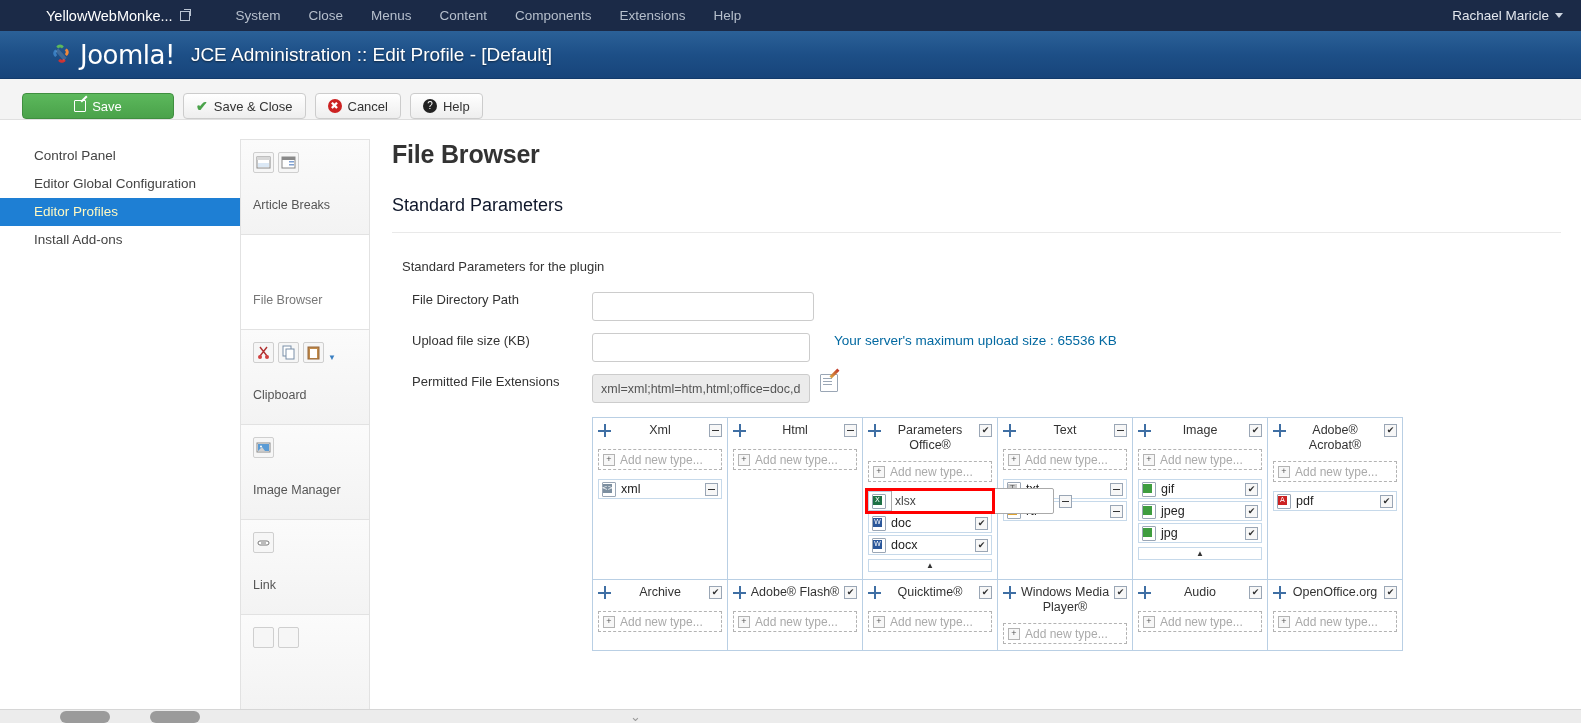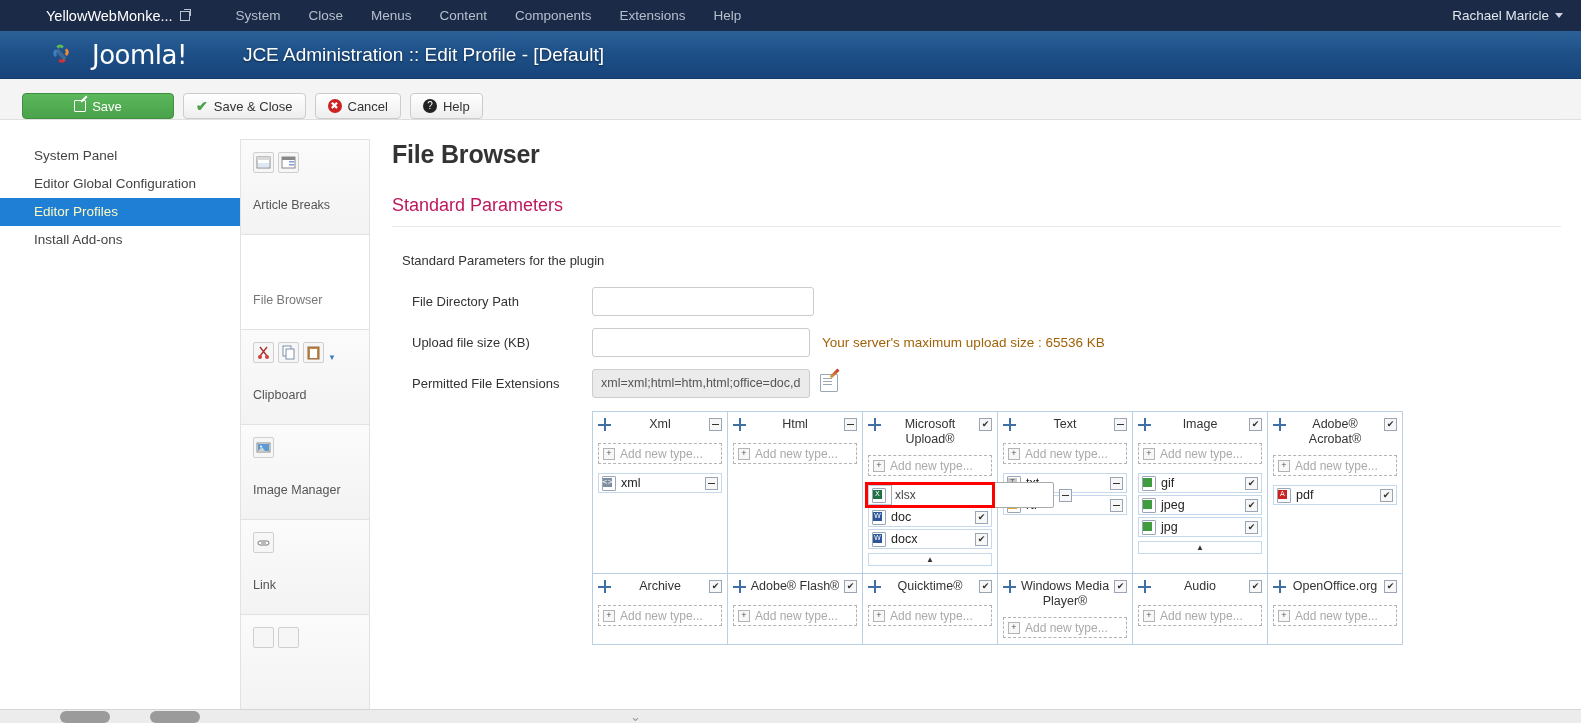--- a/index.html
+++ b/index.html
@@ -74,22 +74,22 @@
     height: 48px;
     background: linear-gradient(to bottom, #2b6198 0%, #1d4f87 50%, #17447a 100%);
     display: flex;
     align-items: center;
     padding-left: 46px;
     border-bottom: 1px solid #123a6b;
   }
   .joomla-logo {
     display: flex;
     align-items: flex-start;
-    gap: 16px;
-    margin-right: 56px;
+    gap: 4px;
+    margin-right: 16px;
   }
   .jlogo-mark { width: 30px; height: 30px; }
   .jlogo-text {
     color: #fff;
     font-size: 26px;
     letter-spacing: -0.5px;
     font-family: "DejaVu Sans", sans-serif;
   }
   .page-heading {
     color: #fff;
@@ -240,29 +240,29 @@
     border-radius: 2px;
   }
 
   
   .form-area { flex: 1; padding-left: 22px; min-width: 0; }
   h1.fb-title {
     font-size: 25px; font-weight: bold; color: #333;
     margin: 0 0 26px 0; letter-spacing: -0.2px;
   }
   h2.sp-title {
-    font-size: 18px; font-weight: normal; color: #be185d;
+    font-size: 18px; font-weight: normal; color: #0f172a;
     margin: 0 0 8px 0;
-    padding-bottom: 10px;
+    padding-bottom: 16px;
     border-bottom: 1px solid #e9e9e9;
   }
   .sp-desc { font-size: 13px; color: #333; margin: 26px 0 18px 10px; }
 
   .field-row {
-    display: flex; align-items: center;
+    display: flex; align-items: flex-start;
     margin-bottom: 11px;
     min-height: 30px;
   }
   .field-label {
     width: 200px; flex: 0 0 200px;
     font-size: 13px; color: #333;
     padding-left: 20px;
   }
   .field-input {
     height: 29px;
@@ -271,21 +271,21 @@
     background: #fff;
     font-size: 12.5px;
     color: #555;
     padding: 0 8px;
     outline: none;
     font-family: "Liberation Sans", sans-serif;
   }
   .fi-wide { width: 222px; }
   .fi-med  { width: 218px; }
   .fi-ro   { width: 218px; background: #ebebeb; color: #555; }
-  .field-help { font-size: 13.5px; color: #a16207; margin-left: 12px; white-space: nowrap; }
+  .field-help { font-size: 13.5px; color: #0369a1; margin-left: 24px; white-space: nowrap; }
   .edit-ico {
     width: 18px; height: 18px; margin-left: 10px;
     display:inline-block; position: relative;
     border: 1px solid #9aa6b5; background: #fff; border-radius: 1px;
     cursor: pointer;
   }
   .edit-ico::before {
     content:""; position:absolute; left:2px; top:3px; width:9px; height:1px;
     background:#9aa6b5; box-shadow: 0 3px 0 #9aa6b5, 0 6px 0 #9aa6b5;
   }
@@ -476,21 +476,21 @@
   </button>
   <button class="btn">
     <span class="ico-q-circle">?</span>
     <span>Help</span>
   </button>
 </div>
 
 <div class="page-body">
 
   <aside class="leftnav">
-    <div class="nav-item">System Panel</div>
+    <div class="nav-item">Control Panel</div>
     <div class="nav-item">Editor Global Configuration</div>
     <div class="nav-item active">Editor Profiles</div>
     <div class="nav-item">Install Add-ons</div>
   </aside>
 
   <section class="main">
 
     <div class="tabs-rule"></div>
 
     <div class="panel-row">
@@ -636,21 +636,21 @@
             </div>
             <div class="add-new">
               <span class="plus-btn">+</span>
               <span>Add new type...</span>
             </div>
           </div>
 
           <div class="ext-group">
             <div class="grp-head">
               <span class="drag-ico"></span>
-              <span class="grp-title">Microsoft Upload®</span>
+              <span class="grp-title">Parameters Office®</span>
               <span class="box-btn check"></span>
             </div>
             <div class="add-new">
               <span class="plus-btn">+</span>
               <span>Add new type...</span>
             </div>
             <div class="ext-items">
               <div class="ext-item editing">
                 <span class="ftype-ico">
                     <span class="tag xls">X</span>

